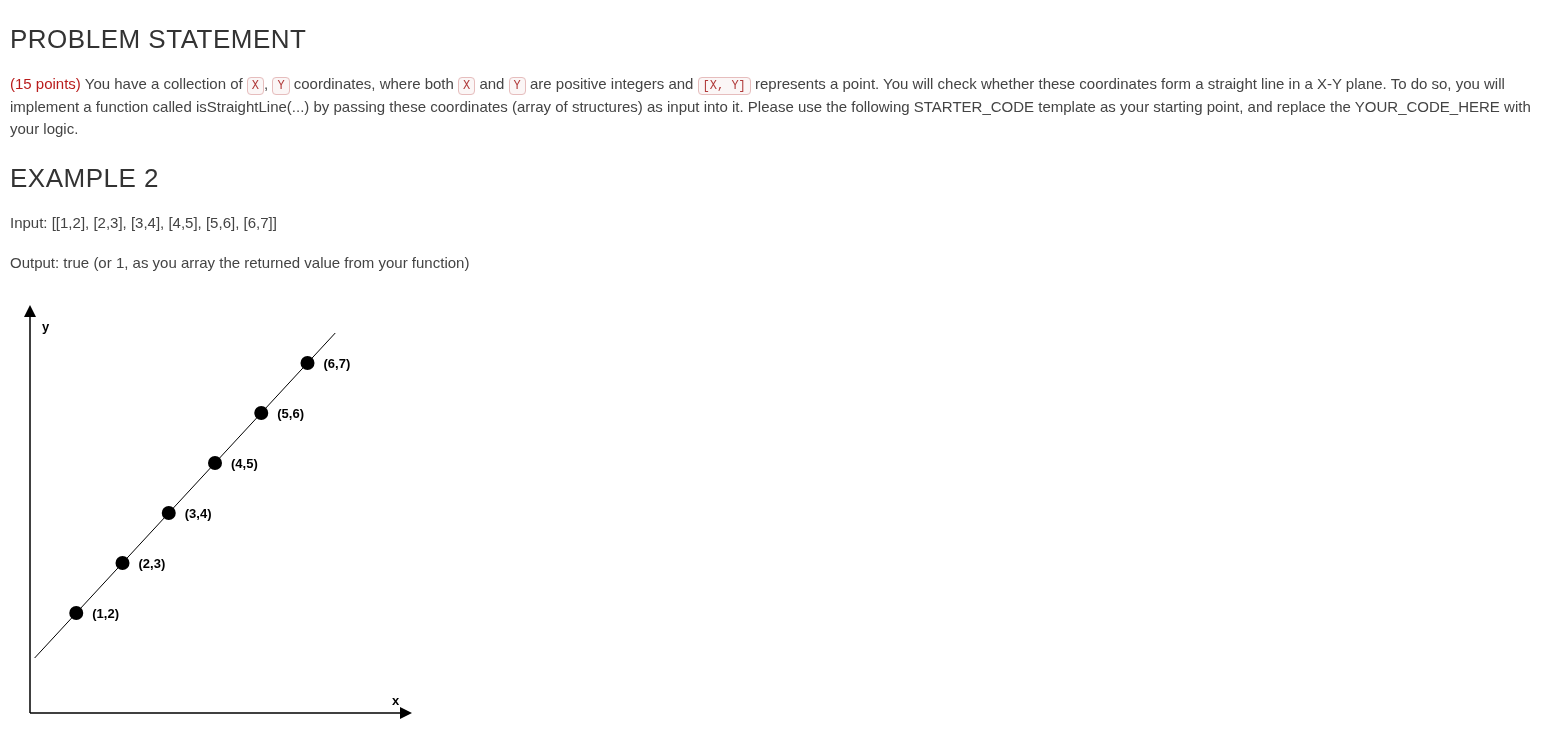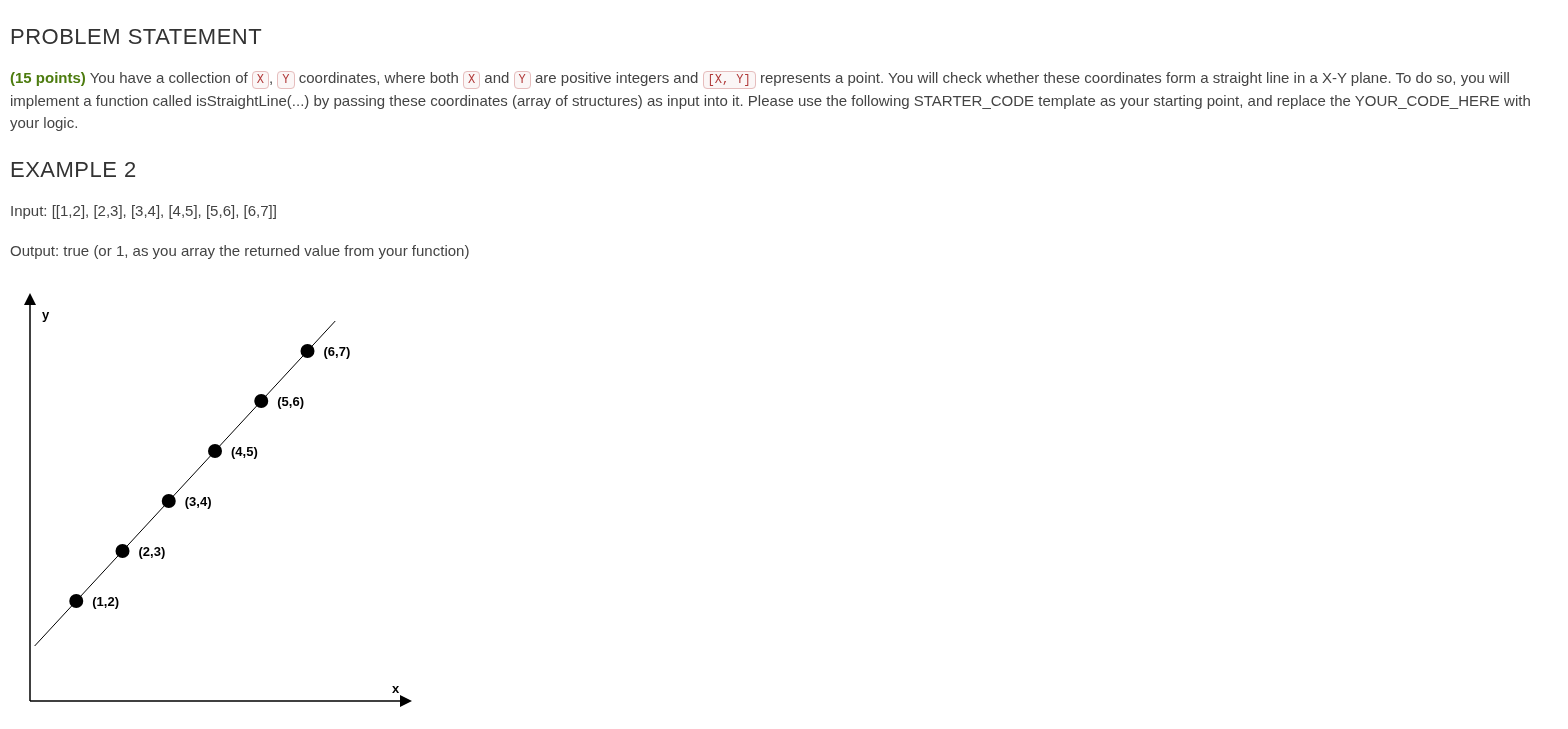--- a/index.html
+++ b/index.html
@@ -7,31 +7,31 @@
     font-size: 15px;
     color: #333;
     margin: 0;
     padding: 10px 10px 20px 10px;
     line-height: 1.5;
     background: #fff;
   }
   h2 {
     font-weight: 400;
     letter-spacing: 0.5px;
-    font-size: 22px;
+    font-size: 26px;
     color: #333;
     margin: 10px 0 14px 0;
   }
   p {
     margin: 10px 0 18px 0;
     color: #444;
   }
   .points {
-    color: #4d7c0f;
-    font-weight: 700;
+    color: #b91c1c;
+    font-weight: 400;
   }
   code.tok {
     font-family: Consolas, "Courier New", monospace;
     font-size: 12px;
     color: #b03a3a;
     background: #fbf6f6;
     border: 1px solid #e6bdbd;
     border-radius: 4px;
     padding: 1px 4px;
     vertical-align: baseline;

